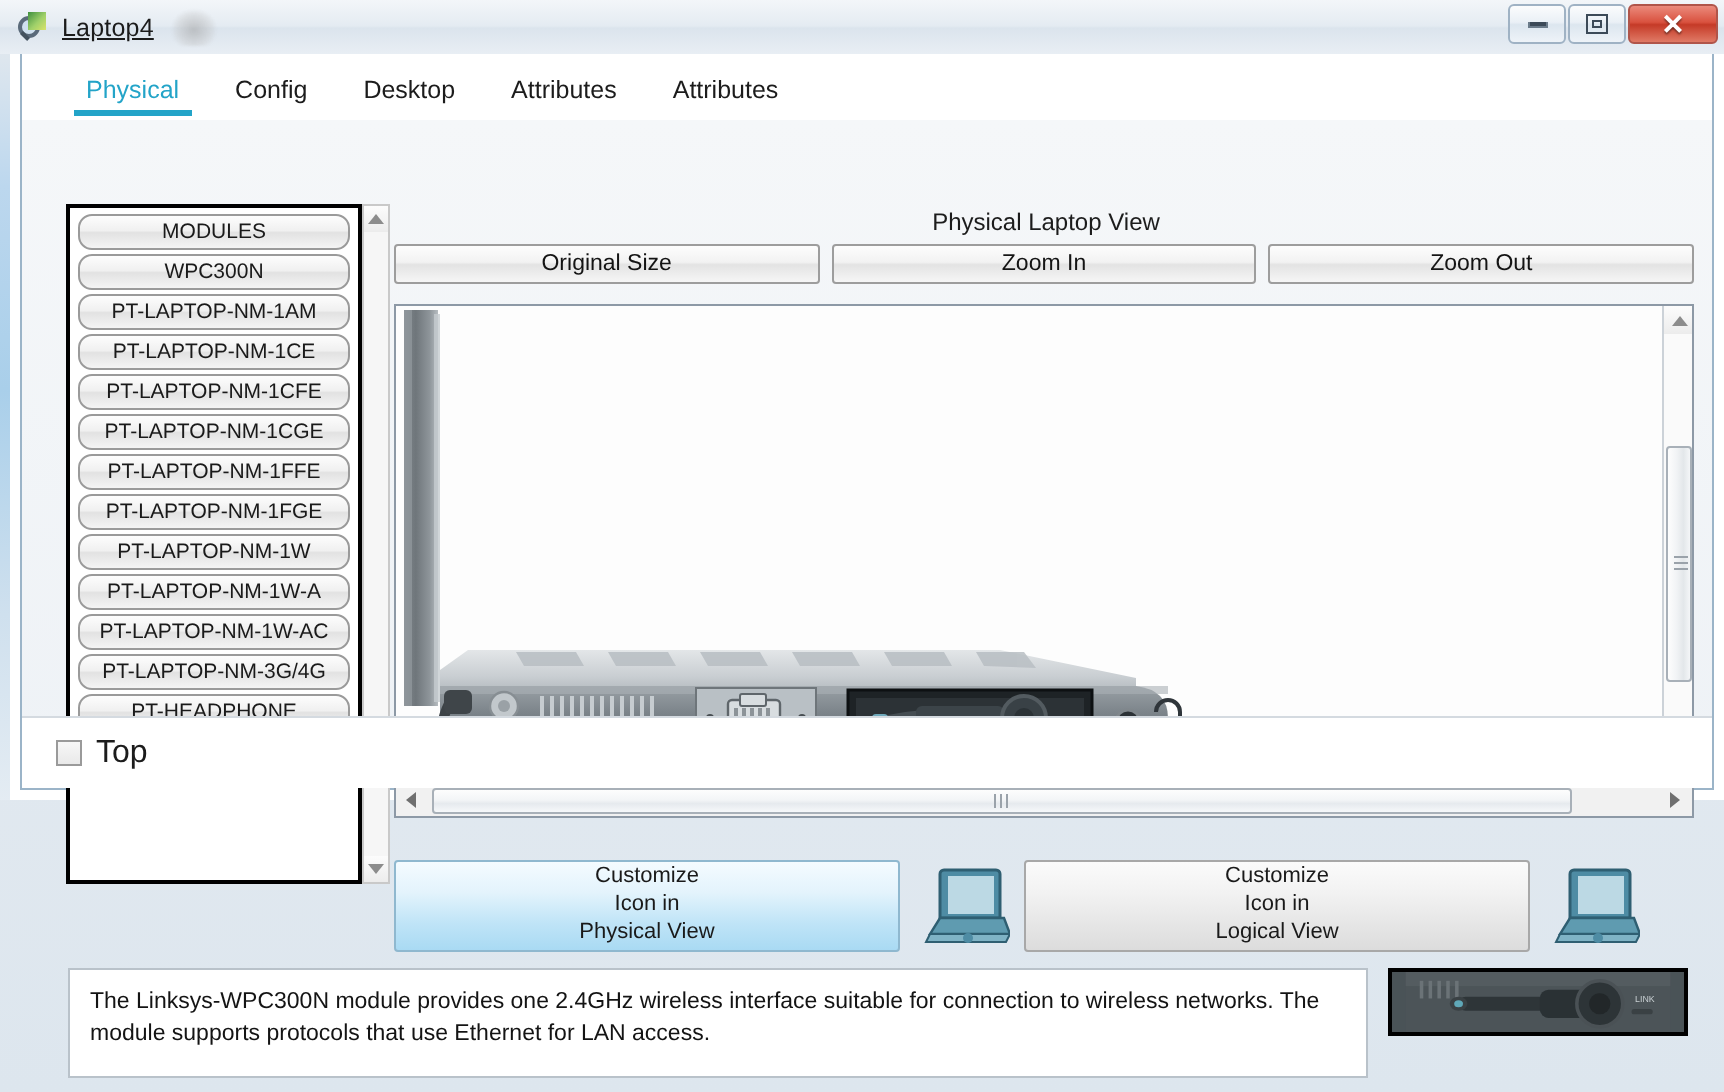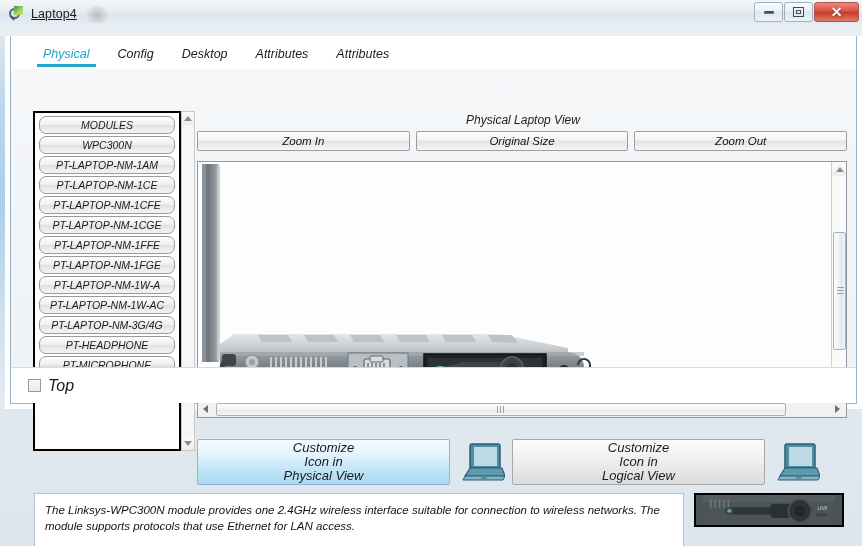--- a/index.html
+++ b/index.html
@@ -60,25 +60,24 @@
     border: 1px solid #b0554a;
     background: linear-gradient(to bottom, #eb8a7c 0%, #d9523f 45%, #c53a27 52%, #e07a66 100%);
   }
   .wbtn .g-min { width: 10px; height: 3px; background: #3c4a58; border:1px solid #6b7b8a; border-top:none;}
   .wbtn .g-max { width: 11px; height: 10px; border: 1px solid #3c4a58; position: relative; }
   .wbtn .g-max::after { content:""; position:absolute; left:2px; top:2px; right:2px; bottom:2px; border:1px solid #3c4a58;}
   .wbtn .g-close { color: #ffffff; font-size: 14px; font-weight: bold; line-height: 1; text-shadow: 0 1px 1px rgba(0,0,0,.45); }
 
   
   #client {
-    position: absolute; left: 0; top: 36px; width: 862px; height: 373px;
+    position: absolute; left: 0; top: 27px; width: 862px; height: 373px;
     background: #ffffff;
     border-left: 5px solid;
     border-image: linear-gradient(to bottom, #dfe7ee 0%, #bcd7ee 18%, #a9cfea 45%, #cfe0ee 75%, #e4ecf3 100%) 1;
-    font-style: italic;
   }
   #client-inner {
     position: absolute; left: 5px; top: 0px; right: 5px; bottom: 5px;
     background: #ffffff;
     border: 1px solid #9bb4c8;
     border-top: none;
   }
 
   
   #tabs {
@@ -188,22 +187,22 @@
   
   #laptop { position: absolute; left: 2px; top: 0px; width: 400px; height: 238px; }
 
   
   #cust-row {
     position: absolute; left: 186px; top: 368px; width: 650px; height: 50px;
     display: flex; align-items: center; gap: 0px;
   }
   .cust-btn {
     width: 253px; height: 46px; border: 1px solid #8fa3b4; border-radius: 2px;
-    display: flex; flex-direction: column; align-items: center; justify-content: center;
-    font-size: 13px; color: #1a1a1a; line-height: 14px; cursor: default;
+    display: flex; flex-direction: column; align-items: center; 
+    font-size: 11px; color: #1a1a1a; line-height: 14px; cursor: default;
   }
   .cust-btn.blue {
     background: linear-gradient(to bottom, #f4fbff 0%, #e3f3fc 35%, #bfe4f7 70%, #a9daf3 100%);
     border-color: #8fb8cf;
   }
   .cust-btn.gray {
     background: linear-gradient(to bottom, #fbfbfb 0%, #f2f2f2 35%, #e6e6e6 70%, #dcdcdc 100%);
     border-color: #a8a8a8;
   }
   .laptop-ico { width: 48px; height: 42px; margin: 0 7px; }
@@ -276,41 +275,42 @@
       <div id="modules-wrap">
         <div id="modules-list">
               <div class="module-btn">MODULES</div>
               <div class="module-btn">WPC300N</div>
               <div class="module-btn">PT-LAPTOP-NM-1AM</div>
               <div class="module-btn">PT-LAPTOP-NM-1CE</div>
               <div class="module-btn">PT-LAPTOP-NM-1CFE</div>
               <div class="module-btn">PT-LAPTOP-NM-1CGE</div>
               <div class="module-btn">PT-LAPTOP-NM-1FFE</div>
               <div class="module-btn">PT-LAPTOP-NM-1FGE</div>
+              <div class="module-btn">PT-LAPTOP-NM-1W</div>
               <div class="module-btn">PT-LAPTOP-NM-1W-A</div>
               <div class="module-btn">PT-LAPTOP-NM-1W-AC</div>
               <div class="module-btn">PT-LAPTOP-NM-3G/4G</div>
               <div class="module-btn">PT-HEADPHONE</div>
               <div class="module-btn">PT-MICROPHONE</div>
             </div>
       </div>
       <div id="modules-scroll">
         <div class="sb-arrow">
               <div class="tri-up"></div>
             </div>
         <div class="sb-arrow bottom">
               <div class="tri-dn"></div>
             </div>
       </div>
 
       <div id="pdv-title">Physical Laptop View</div>
 
       <div id="zoom-row">
+        <div class="zoom-btn">Original Size</div>
         <div class="zoom-btn">Zoom In</div>
-        <div class="zoom-btn">Original Size</div>
         <div class="zoom-btn">Zoom Out</div>
       </div>
 
       <div id="viewer">
         <div id="canvas">
           <svg id="laptop" viewBox="0 0 400 238" xmlns="http://www.w3.org/2000/svg">
             <defs>
               <linearGradient id="lidG" x1="0" y1="0" x2="1" y2="0">
                 <stop offset="0%" stop-color="#7f868b"></stop>
                 <stop offset="35%" stop-color="#6f767b"></stop>

